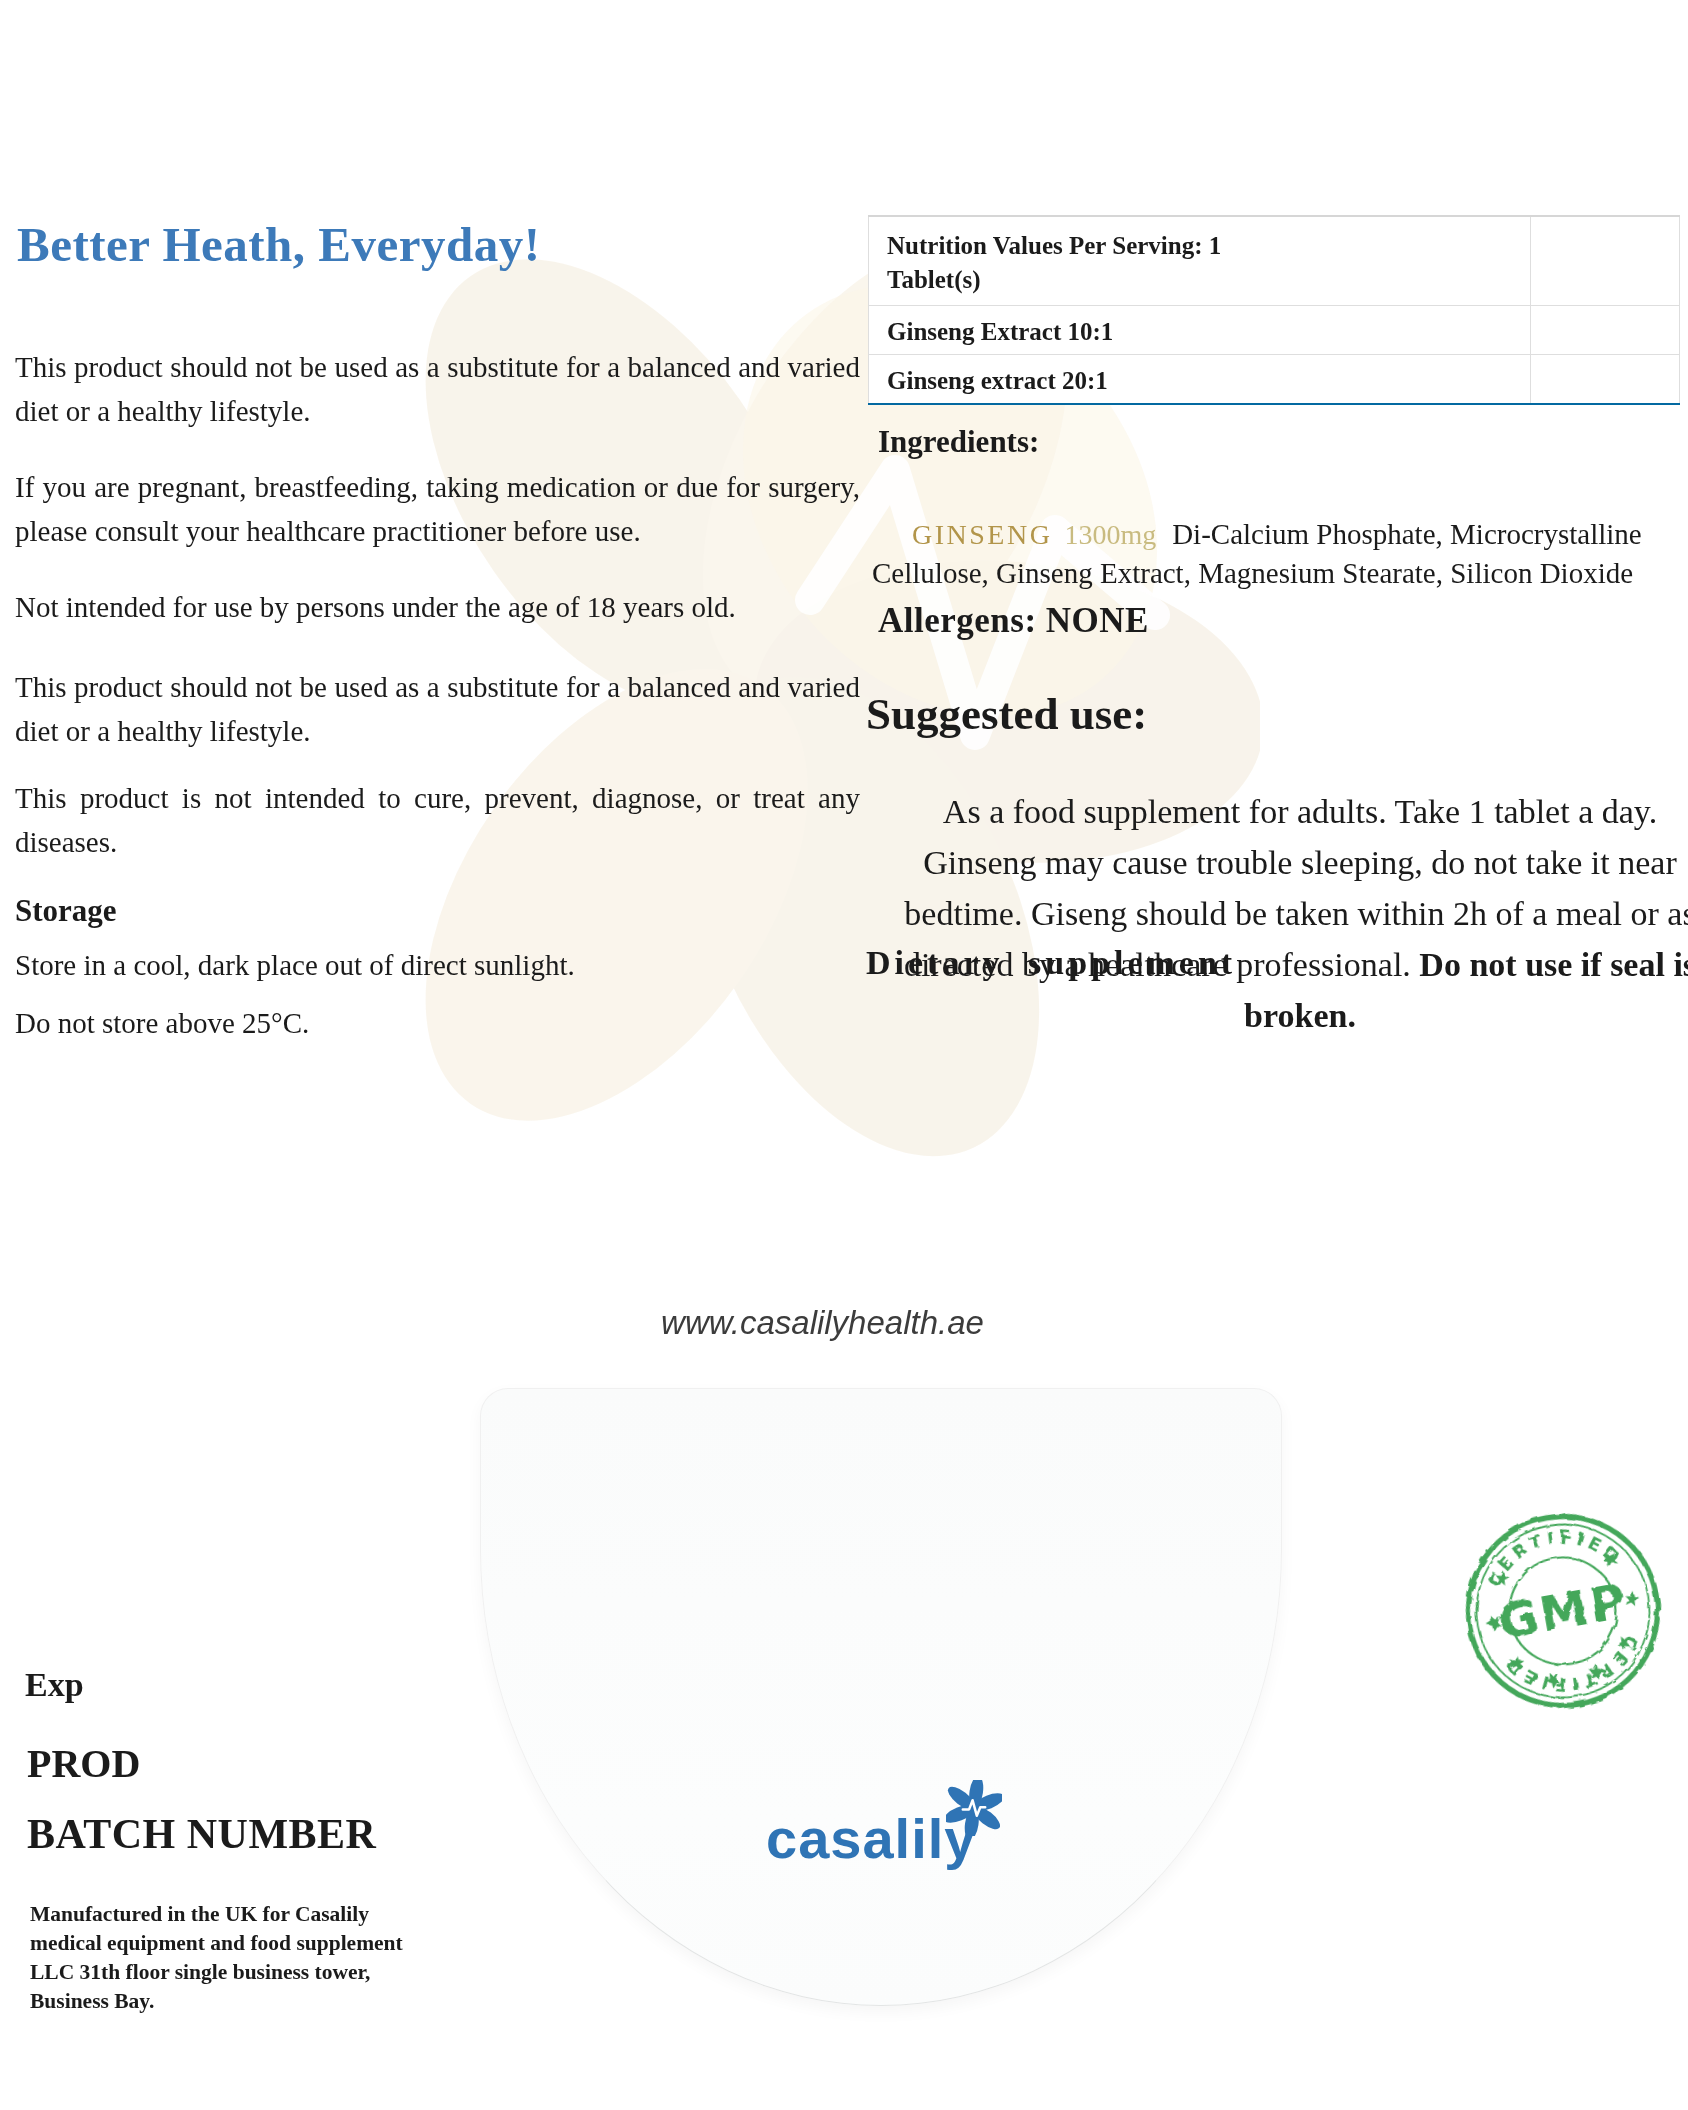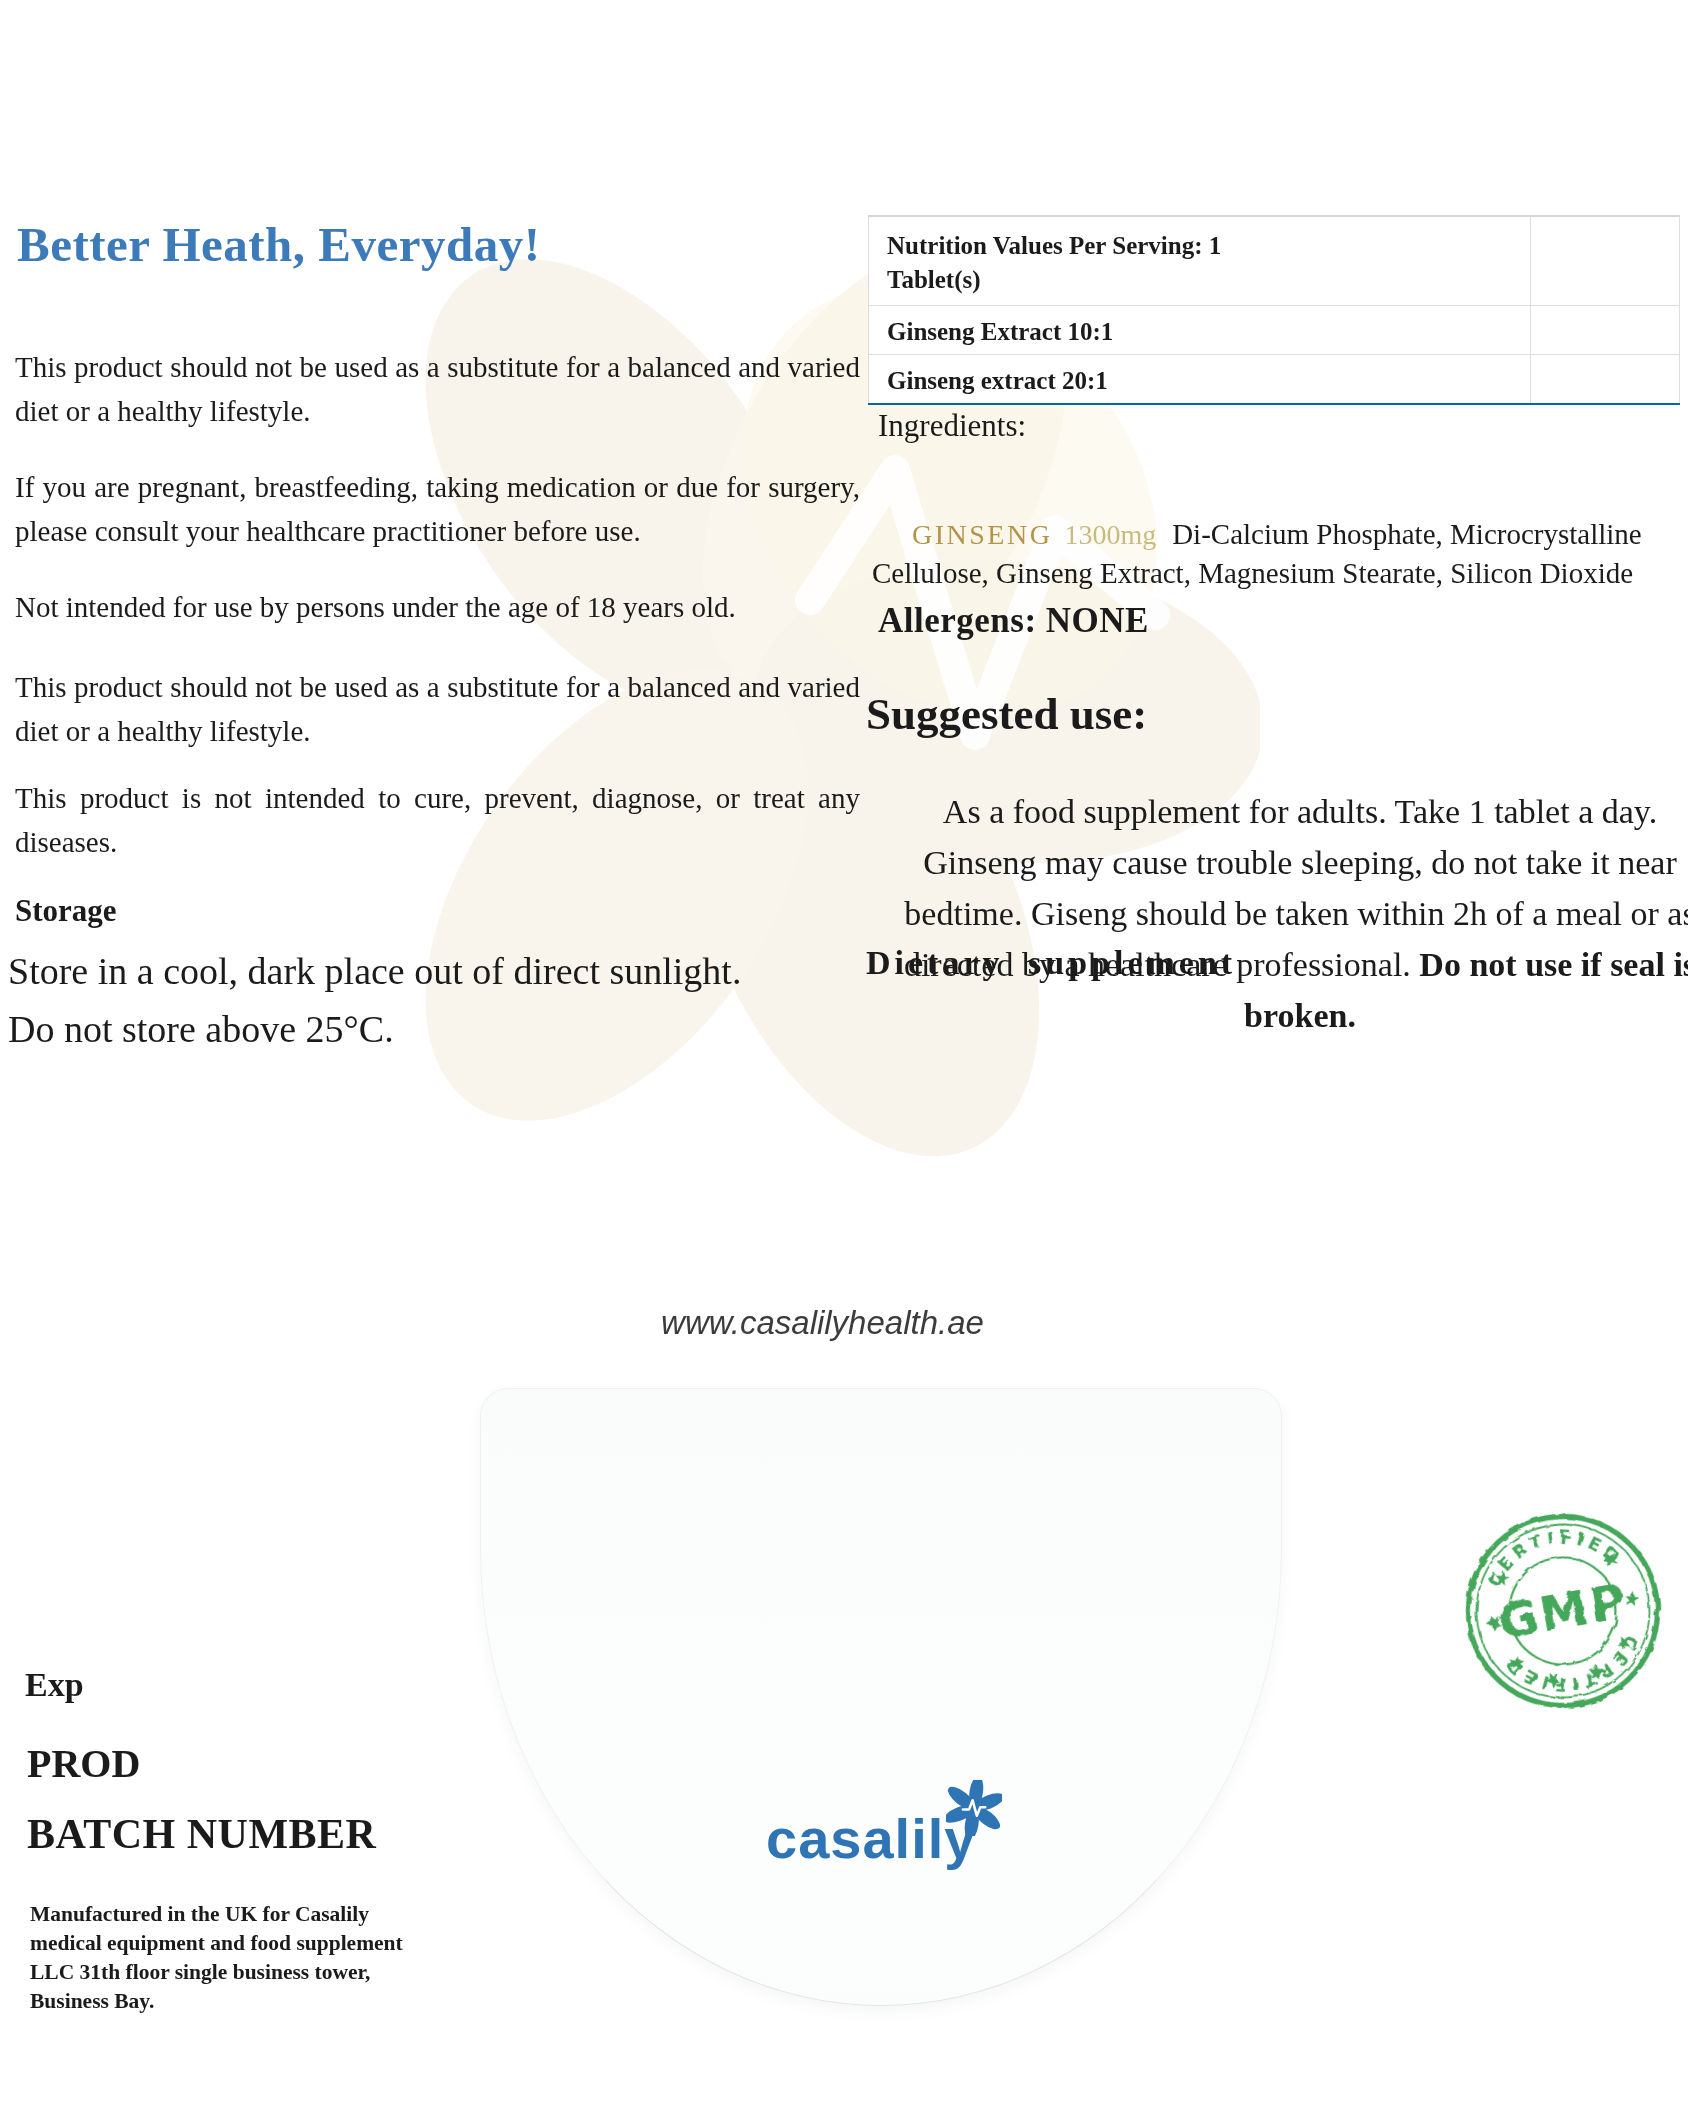--- a/index.html
+++ b/index.html
@@ -26,34 +26,34 @@
     border:1px solid #f0f0f0;border-bottom-color:#e3e5e5;
     border-radius:28px 28px 50% 50% / 28px 28px 74% 74%;
     box-shadow:0 6px 16px rgba(0,0,0,0.04);
   }
   .layer{position:absolute;z-index:2;}
   
   .tagline{left:17px;top:216px;font-size:49px;font-weight:bold;color:var(--heading-blue);letter-spacing:0.5px;}
   .para{left:15px;width:845px;font-size:29px;line-height:1.52;text-align:justify;}
   .p0{top:316px;} .p1{top:436px;} .p2{top:556px;} .p3{top:636px;} .p4{top:756px;margin-top:20px;}
   .storage-title{left:15px;top:893px;font-size:31px;font-weight:bold;}
-  .storage-line{left:8px;font-size:38px;}
+  .storage-line{left:15px;font-size:29px;}
   .s0{top:949px;} .s1{top:1007px;} .s2{top:1062px;}
   
   .ntable{left:868px;top:215px;width:812px;border-collapse:collapse;background:#fff;}
   .ntable td{border:1px solid #dedede;font-size:25px;font-weight:bold;vertical-align:top;padding:12px 0 8px 18px;}
   .ntable tr:first-child td{border-top:2px solid #d6d6d6;}
   .ntable tr:last-child td{border-bottom:2px solid #0369a1;margin-left:44px;}
   .ntable .val-col{width:130px;}
   .ntable .r0 td{height:66px;}
   .ntable .r1 td{height:22px;}
   .ntable .r2 td{height:18px;}
   .nv-span{display:inline-block;max-width:400px;line-height:1.35;}
   
-  .ing-title{left:878px;top:408px;font-size:31px;font-weight:normal;text-align:center;}
+  .ing-title{left:878px;top:424px;font-size:31px;font-weight:bold;text-align:center;}
   .ing-para{left:872px;top:486px;width:795px;font-size:29px;line-height:1.32;text-indent:40px;}
   .ing-gold{color:var(--gold);font-size:28px;letter-spacing:2.5px;}
   .ing-amt{color:var(--gold-light);font-size:28px;margin:0 16px 0 12px;}
   .allergens{left:878px;top:601px;font-size:35px;font-weight:bold;letter-spacing:0.5px;}
   .sug-title{left:866px;top:688px;font-size:45px;font-weight:bold;}
   .sug-para{left:890px;top:752px;width:820px;font-size:34px;line-height:1.5;text-align:center;}
   .sug-bold{font-weight:bold;}
   .dietary{left:866px;top:944px;font-size:34px;font-weight:bold;letter-spacing:4px;word-spacing:12px;}
   
   .website{left:0;top:1304px;width:1645px;text-align:center;

